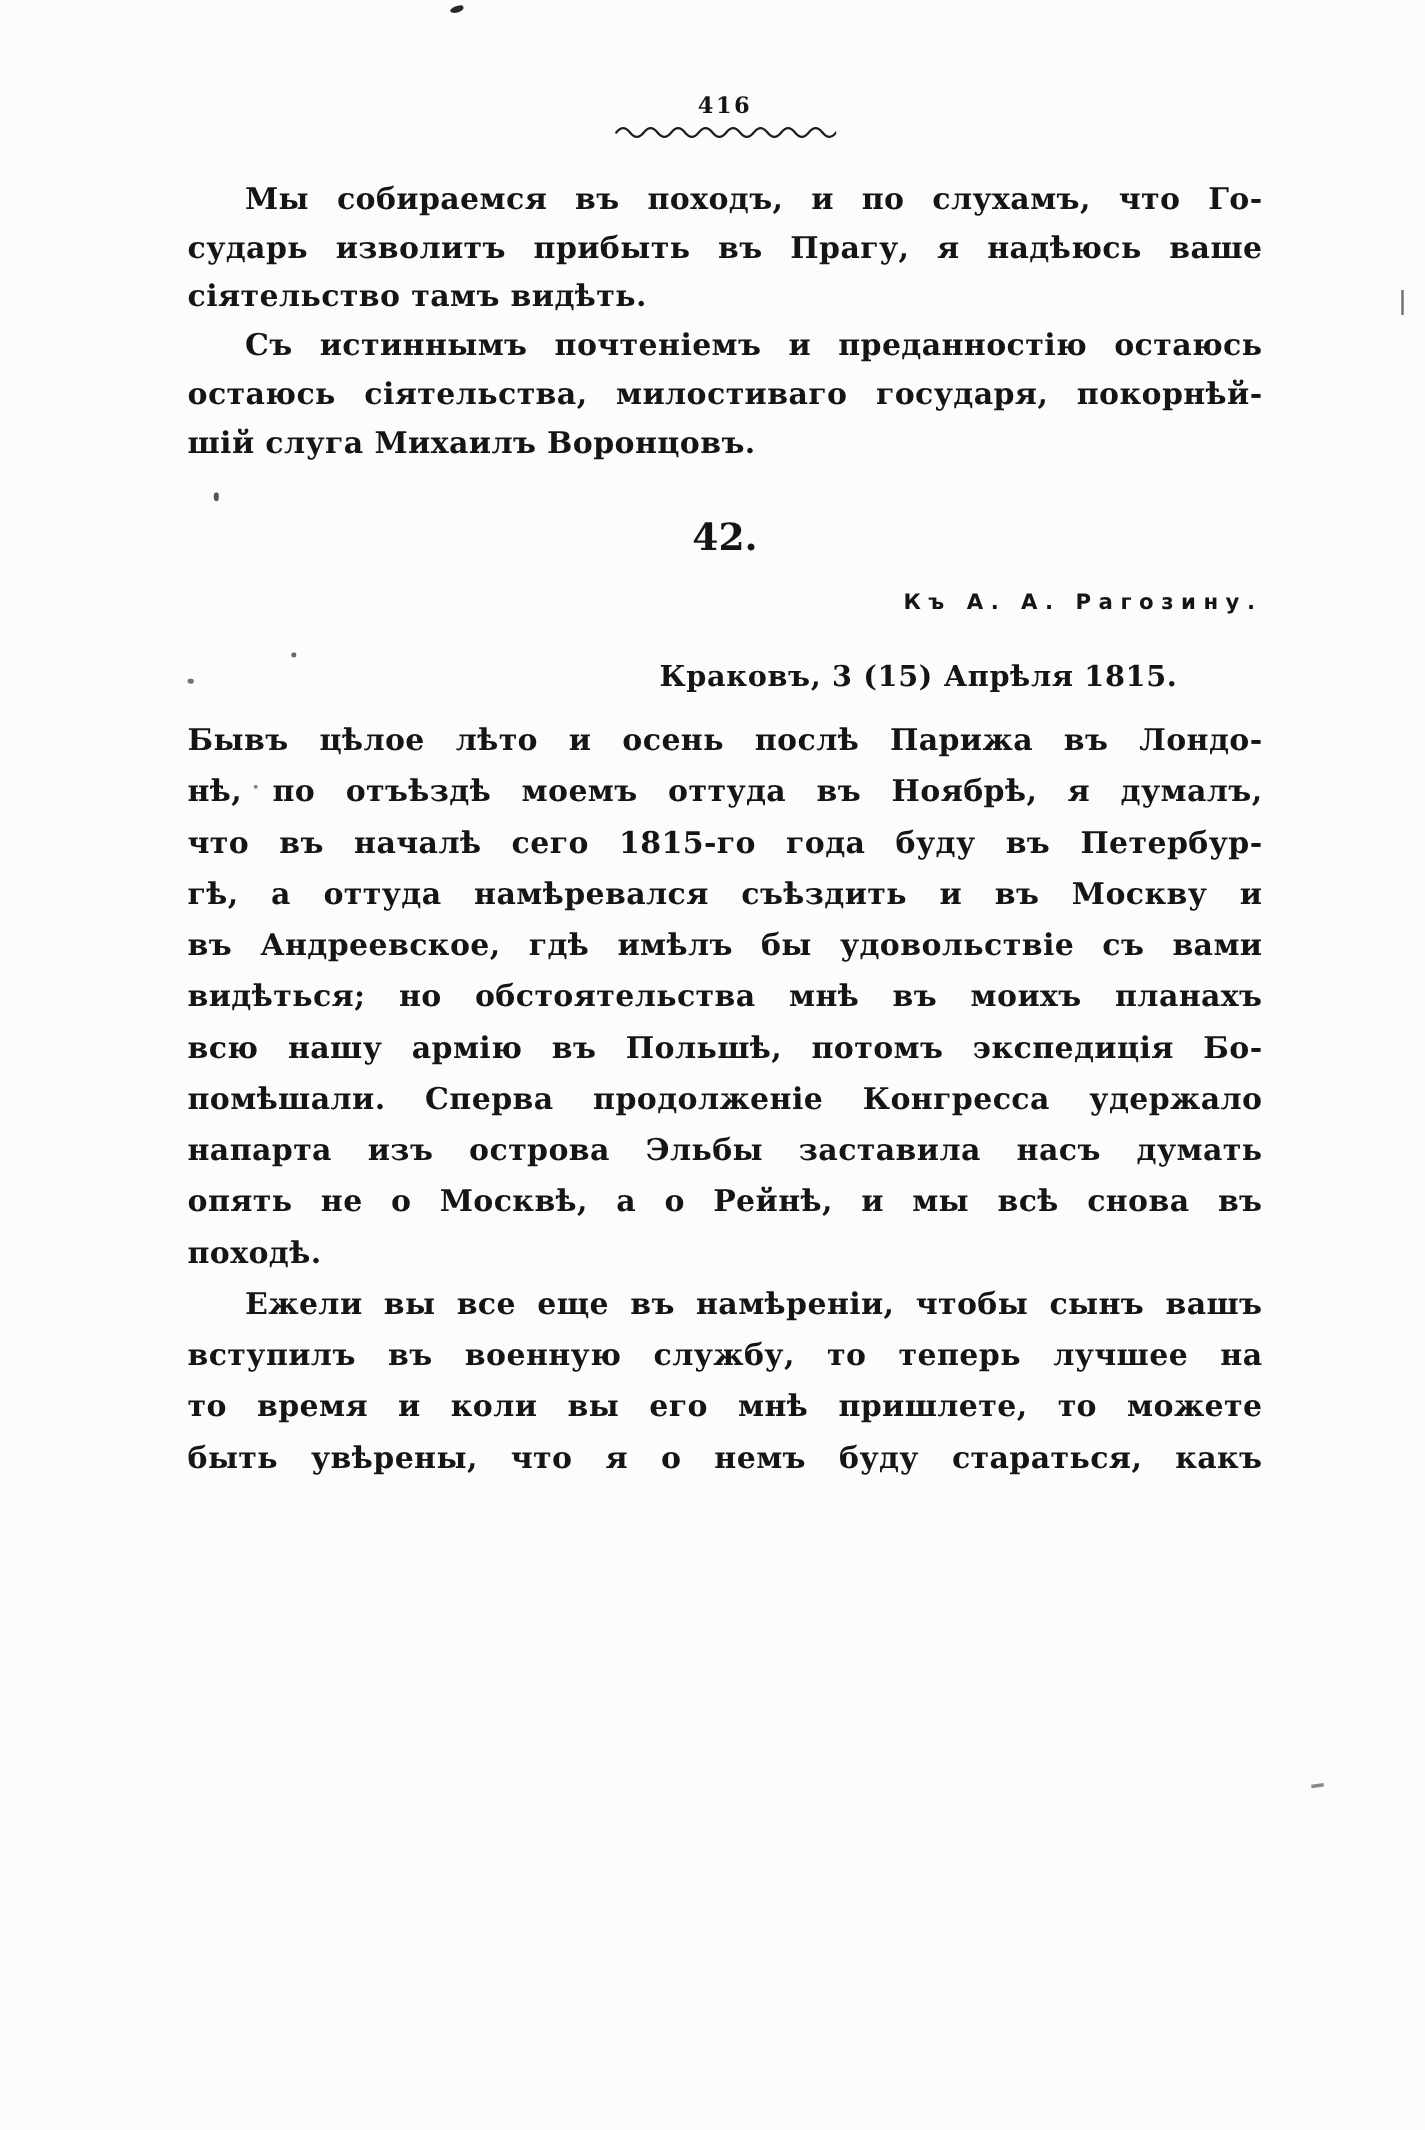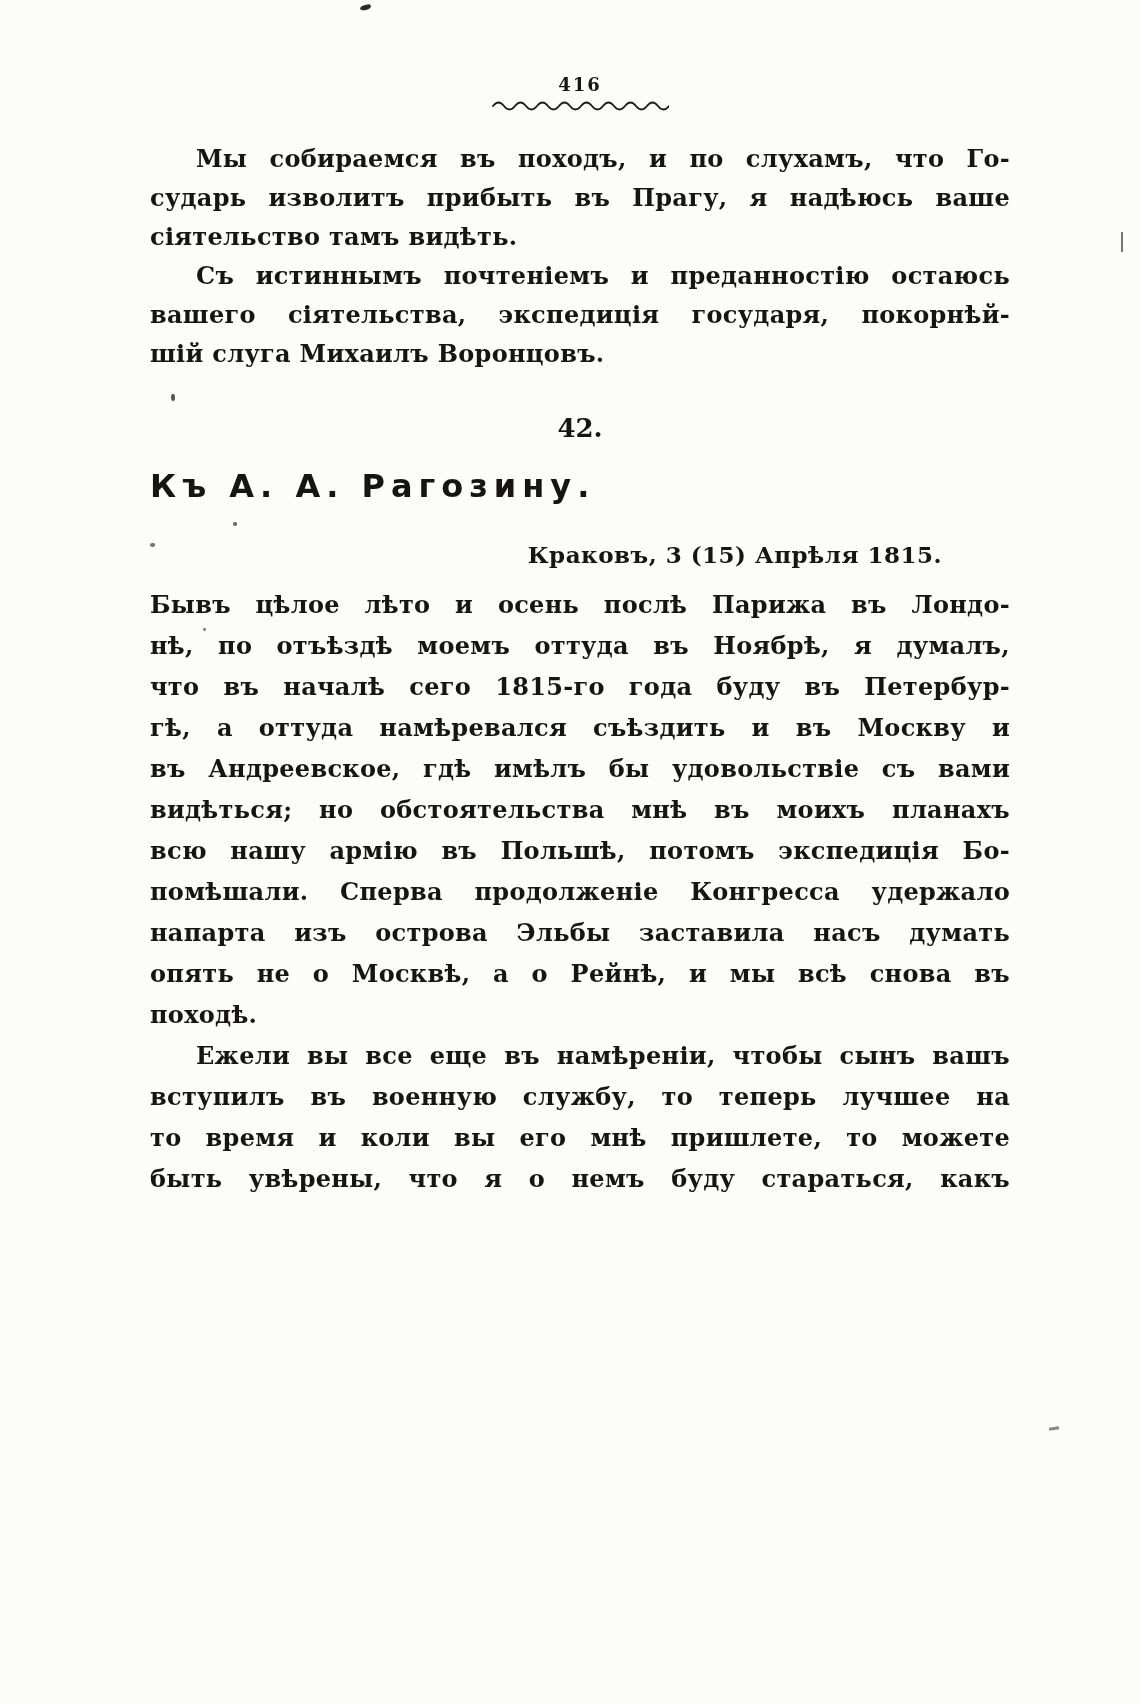--- a/index.html
+++ b/index.html
@@ -49,28 +49,28 @@
   }
   .line.last { text-align-last: left; }
   .line.indent { text-indent: 46px; }
 
   .letter-body .line { line-height: 41px; }
 
   
   .letter-number {
     margin-top: 40px;
     text-align: center;
-    font-size: 26px;
+    font-size: 30px;
     font-weight: bold;
   }
   .letter-heading {
     margin-top: 24px;
-    text-align: left;
+    text-align: right;
     font-family: "DejaVu Sans", "Liberation Sans", sans-serif;
-    font-size: 32px;
+    font-size: 17px;
     font-weight: bold;
     letter-spacing: 6px;
   }
   .letter-dateline {
     margin-top: 36px;
     text-align: right;
     padding-right: 68px;
     font-size: 23px;
     font-weight: bold;
     letter-spacing: 0.5px;
@@ -119,21 +119,21 @@
     </div>
 
     <div class="text-block">
         <div class="para">
           <div class="line indent">Мы собираемся въ походъ, и по слухамъ, что Го-</div>
           <div class="line">сударь изволитъ прибыть въ Прагу, я надѣюсь ваше</div>
           <div class="line last">сіятельство тамъ видѣть.</div>
         </div>
         <div class="para">
           <div class="line indent">Съ истиннымъ почтеніемъ и преданностію остаюсь</div>
-          <div class="line">вашего сіятельства, экспедиція государя, покорнѣй-</div>
+          <div class="line">остаюсь сіятельства, милостиваго государя, покорнѣй-</div>
           <div class="line last">шій слуга Михаилъ Воронцовъ.</div>
         </div>
       </div>
 
     <div class="letter-number">42.</div>
 
     <div class="letter-heading">Къ А. А. Рагозину.</div>
 
     <div class="letter-dateline">Краковъ, 3 (15) Апрѣля 1815.</div>
 

